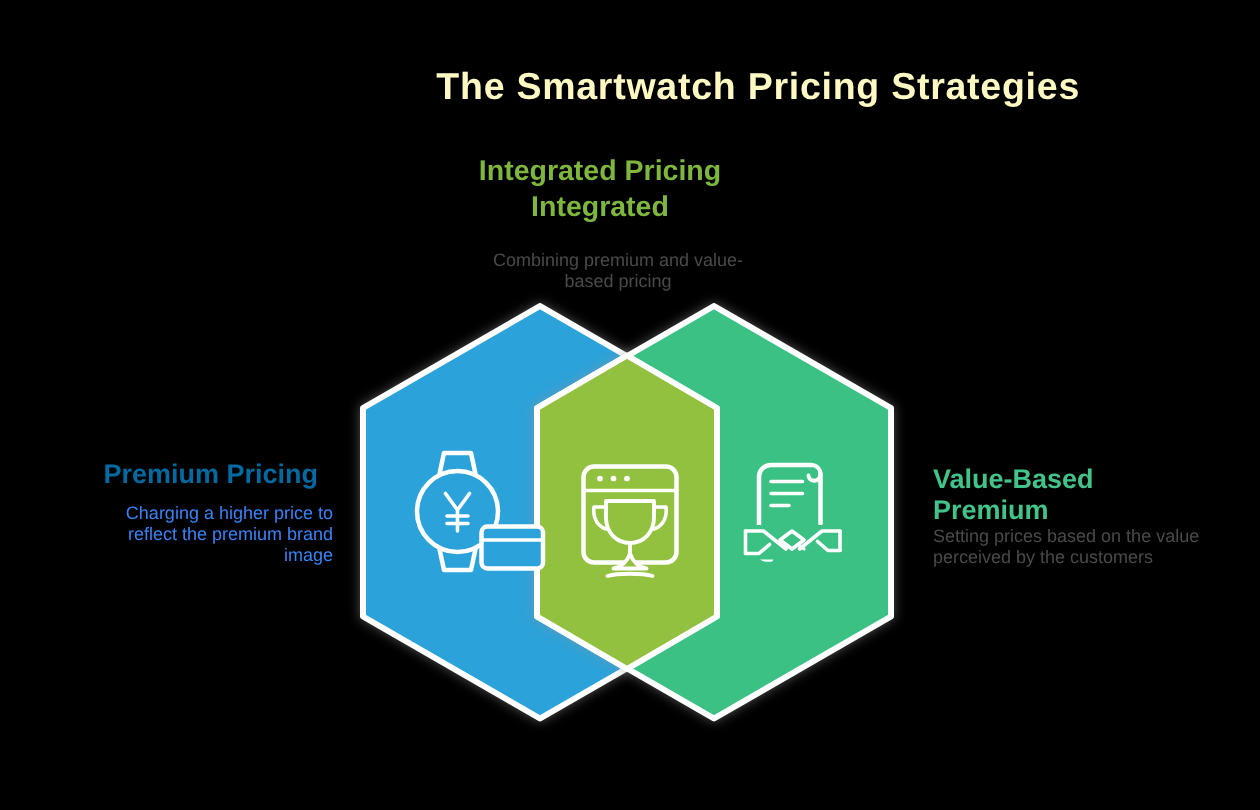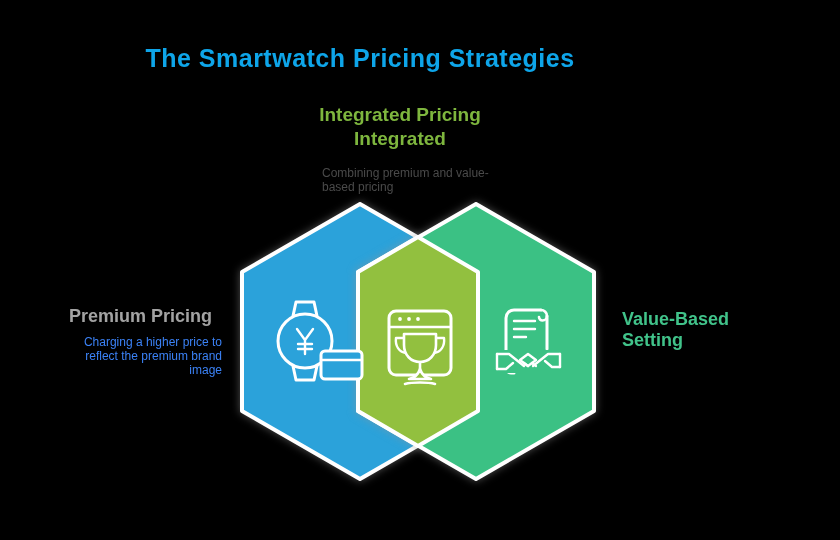--- a/index.html
+++ b/index.html
@@ -5,36 +5,36 @@
   html,body{margin:0;padding:0;}
   body{
     background:#000;
     width:840px;height:540px;
     font-family:"Liberation Sans", sans-serif;
     position:relative;overflow:hidden;
   }
   .stage{position:absolute;left:0;top:0;width:840px;height:540px;}
   .title{
     position:absolute;left:0;top:44px;width:720px;
-    text-align:center;font-size:25px;font-weight:bold;
-    color:#0ea5e9;letter-spacing:.5px;margin:0;
+    text-align:right;font-size:25px;font-weight:bold;
+    color:#fef9c3;letter-spacing:.5px;margin:0;
   }
   .center-label{
     position:absolute;left:240px;top:103px;width:320px;
     text-align:center;font-size:19px;font-weight:bold;
     color:#7eb63e;line-height:24px;
   }
   .center-label span{display:block;}
   .center-desc{
     position:absolute;left:322px;top:167px;width:180px;
-    font-size:12px;color:#4a4a4a;line-height:13.5px;
+    text-align:center;font-size:12px;color:#4a4a4a;line-height:13.5px;
   }
   .left-label{
     position:absolute;left:0px;top:306px;width:212px;
-    text-align:right;font-size:18px;font-weight:bold;color:#a3a3a3;
+    text-align:right;font-size:18px;font-weight:bold;color:#0369a1;
   }
   .left-desc{
     position:absolute;left:50px;top:335px;width:172px;
     text-align:right;font-size:12px;color:#3b82f6;line-height:14px;
   }
   .right-label{
     position:absolute;left:622px;top:297px;width:200px;
     text-align:left;font-size:18px;font-weight:bold;color:#41c38a;line-height:21px;margin-top:12px;
   }
   .right-label span{display:block;}
@@ -57,22 +57,23 @@
     <span>Integrated</span>
   </div>
 
   <div class="center-desc">Combining premium and value-based pricing</div>
 
   <div class="left-label">Premium Pricing</div>
   <div class="left-desc">Charging a higher price to reflect the premium brand image</div>
 
   <div class="right-label">
     <span>Value-Based</span>
-    <span>Setting</span>
+    <span>Premium</span>
   </div>
+  <div class="right-desc">Setting prices based on the value perceived by the customers</div>
 
   <svg class="diagram" width="840" height="540" viewBox="0 0 840 540">
 
     <path class="hex-shadow" d="M360 204 L478 272 L478 411 L360 479 L242 411 L242 272 Z" fill="#2ba2da" stroke="#ffffff" stroke-width="4" stroke-linejoin="round"></path>
 
     <path class="hex-shadow" d="M476 204 L594 272 L594 411 L476 479 L358 411 L358 272 Z" fill="#3bc184" stroke="#ffffff" stroke-width="4" stroke-linejoin="round"></path>
 
     <path d="M418 237 L478 272 L478 411 L418 446 L358 411 L358 272 Z" fill="#92c03f" stroke="#ffffff" stroke-width="4" stroke-linejoin="round"></path>
 
     <g stroke="#ffffff" fill="none" stroke-linecap="round" stroke-linejoin="round">

